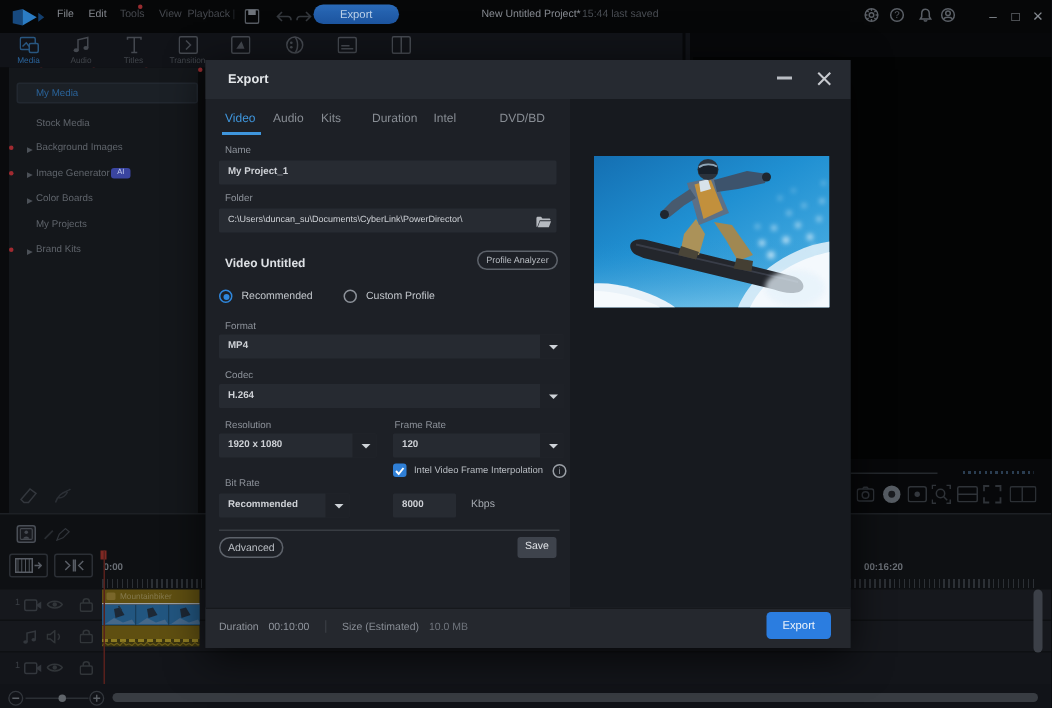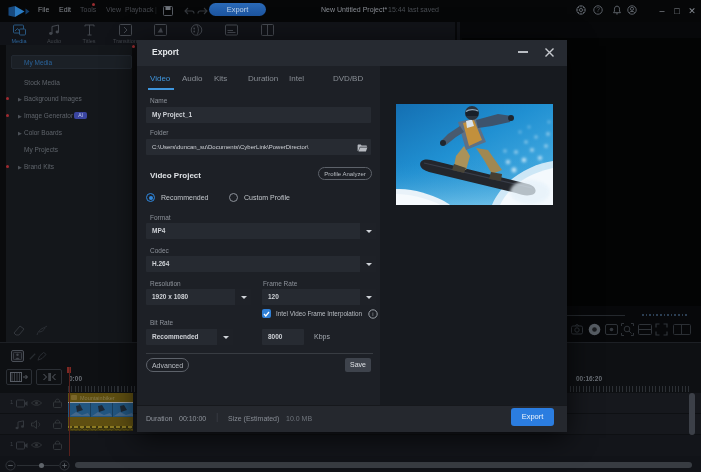--- a/index.html
+++ b/index.html
@@ -365,21 +365,21 @@
 
     <span class="lbl" style="left:13px;top:57px">Name</span>
     <div class="input" style="top:67px">My Project_1</div>
     <span class="lbl" style="left:13px;top:89px">Folder</span>
     <div class="input" style="top:99px;font-size:6px;font-weight:normal">C:\Users\duncan_su\Documents\CyberLink\PowerDirector\</div>
     <svg class="abs" style="left:220px;top:103.5px" width="11" height="8" viewBox="0 0 12 9">
         <path d="M0.5 1.5 C0.5 1 1 0.5 1.5 0.5 L4 0.5 L5 1.8 L10 1.8 C10.5 1.8 11 2.2 11 2.8 L11 3.2 L3 3.2 L1.2 8 L0.5 8 Z" fill="#b6bac0"></path>
         <path d="M3.2 4 L11.5 4 L9.8 8.5 L1.5 8.5 Z" fill="#b6bac0"></path>
       </svg>
 
-    <div class="abs" style="left:13px;top:131px;font-size:8px;font-weight:bold;color:#dde0e4">Video Project</div>
+    <div class="abs" style="left:13px;top:131px;font-size:8px;font-weight:bold;color:#dde0e4">Video Untitled</div>
     <div class="btn-outline" style="left:181px;top:127px;width:54px;height:13px;line-height:13px;font-size:6px;border-radius:7px">Profile Analyzer</div>
 
     <div class="radio" style="left:9px;top:153px;border:1.5px solid #2f87dd"></div>
     <div class="abs" style="left:11.5px;top:155.5px;width:4px;height:4px;border-radius:50%;background:#2f87dd"></div>
     <span class="abs" style="left:24px;top:154px;font-size:7px;color:#c3c7cc">Recommended</span>
     <div class="radio" style="left:92px;top:153px;border:1.5px solid #8d929a"></div>
     <span class="abs" style="left:107px;top:154px;font-size:7px;color:#c3c7cc">Custom Profile</span>
 
     <span class="lbl" style="left:13px;top:174px">Format</span>
     <div class="dd" style="left:9px;top:183px;width:230px">MP4<span class="arr"></span></div>

